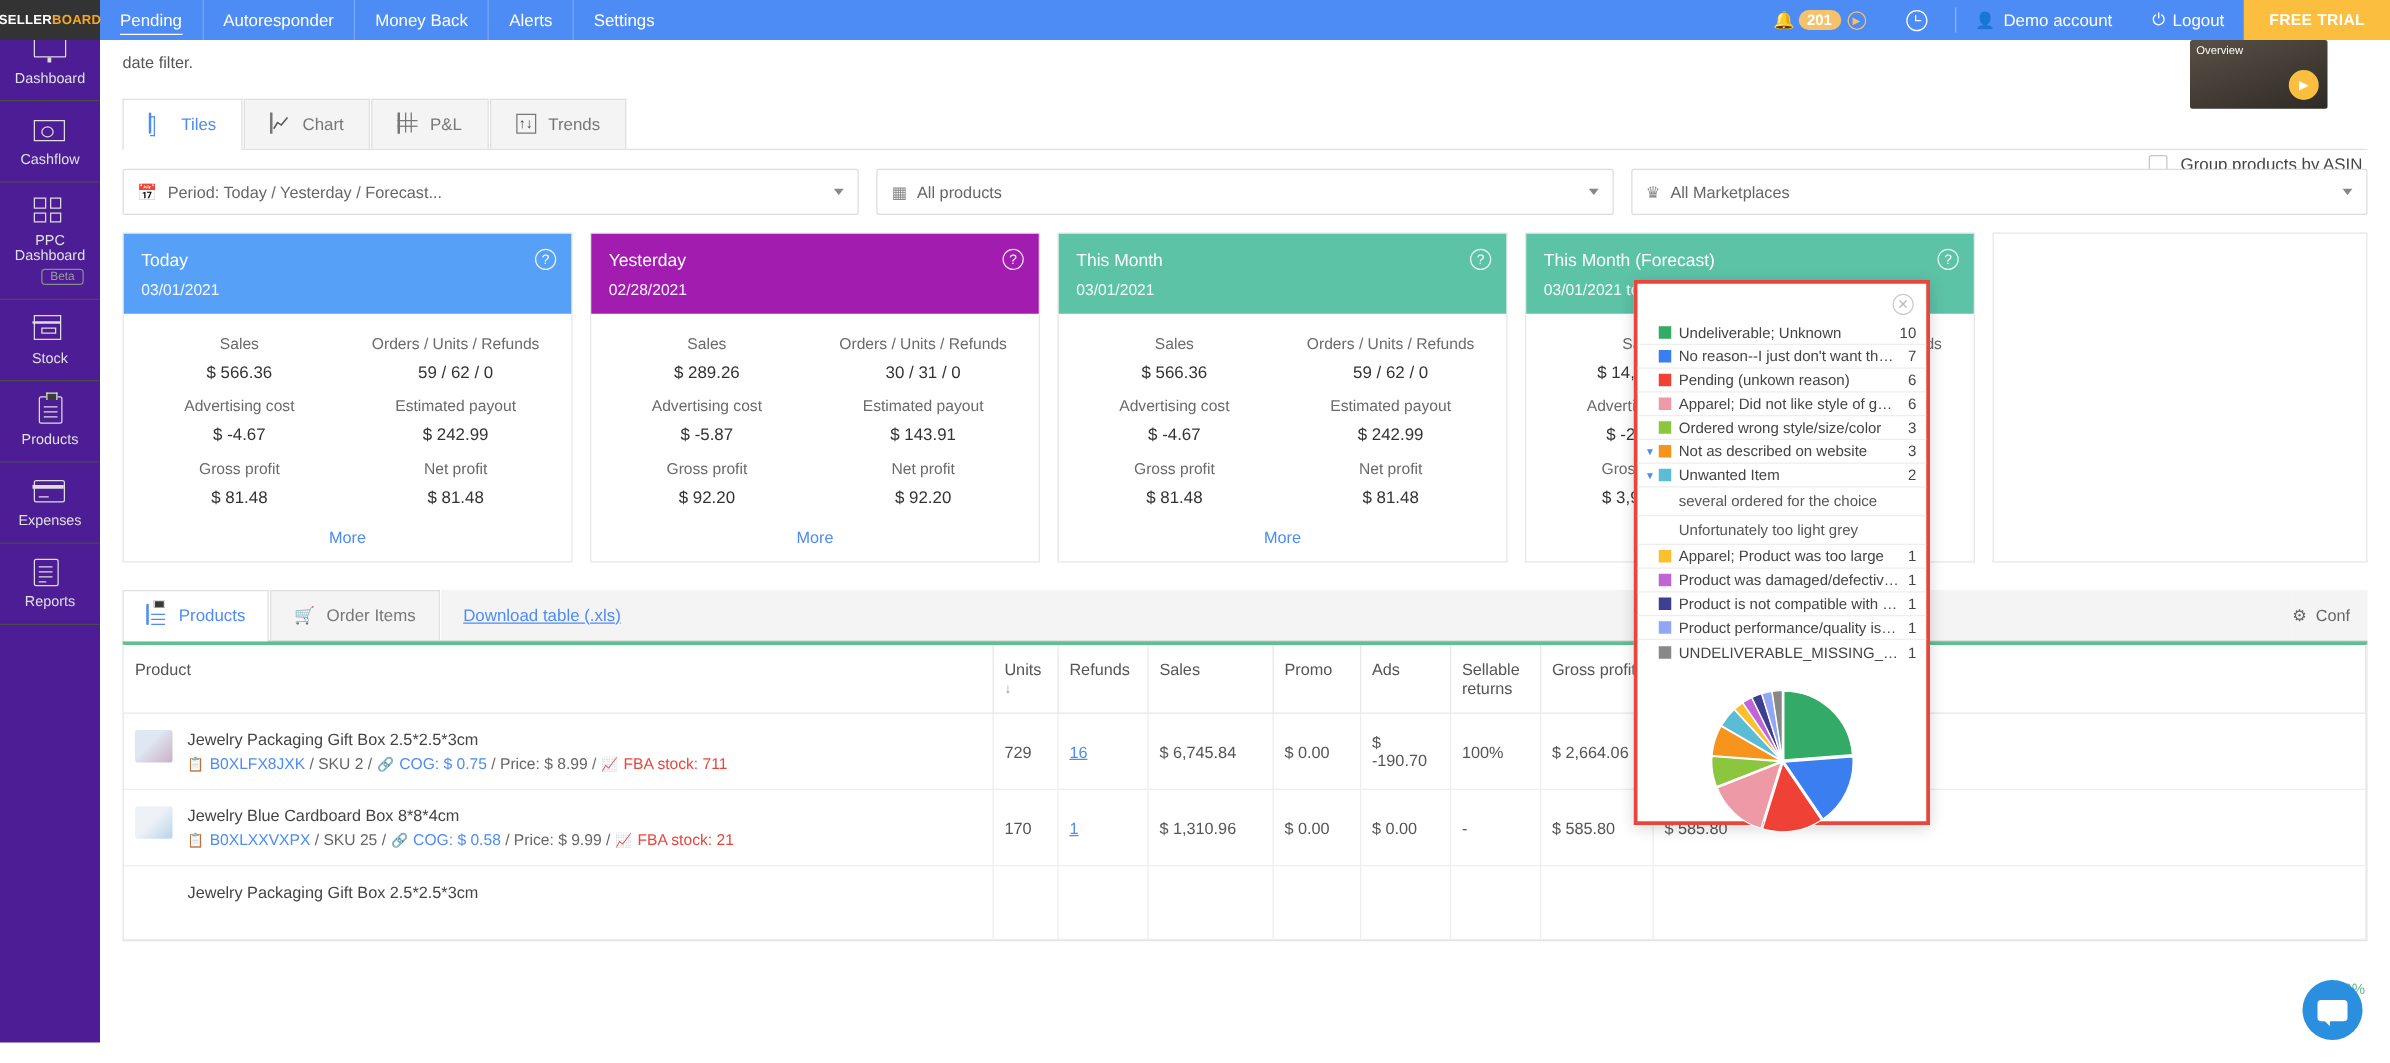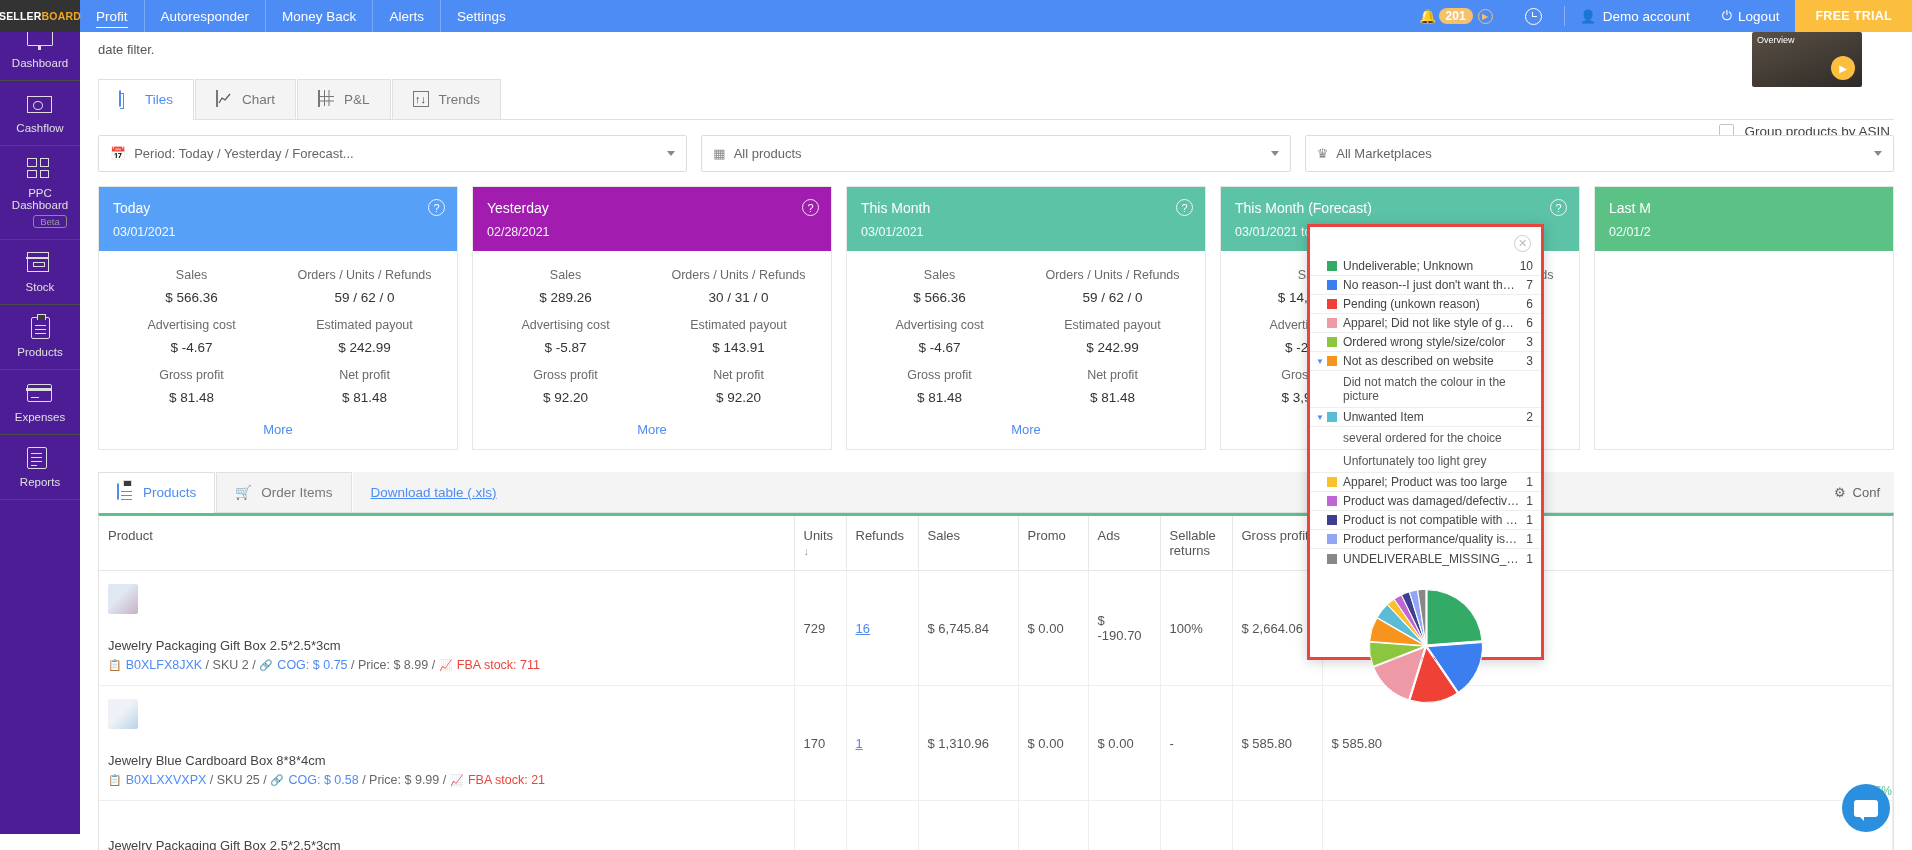--- a/index.html
+++ b/index.html
@@ -204,21 +204,21 @@
   table.ptable th {
     text-align: left; font-weight: normal; font-size: 13px; color: #555;
     padding: 12px 9px; border-right: 1px solid #e8e8e8; border-bottom: 1px solid #e8e8e8;
     vertical-align: top; background: #fff;
   }
   table.ptable td {
     font-size: 13px; color: #555; padding: 13px 9px;
     border-right: 1px solid #eee; border-bottom: 1px solid #eee; vertical-align: middle;
   }
   .th-sort { display:block; color:#999; font-size:11px; margin-top:2px; }
-  .prod-cell { display: flex; gap: 24px; align-items: flex-start; flex-direction: column; }
+  .prod-cell { display: flex; gap: 12px; align-items: flex-start; }
   .pthumb { width: 30px; height: 26px; flex: 0 0 30px; border-radius: 2px; position:relative; overflow:hidden;}
   .pname { font-size: 13px; color: #444; }
   .pmeta { font-size: 12.5px; color: #666; margin-top: 5px; display:flex; align-items:center; gap:0; flex-wrap:wrap; }
   .pmeta a { color: #4d8bf5; text-decoration: none; }
   .pmeta .cog { color: #4d8bf5; }
   .pmeta .fba { color: #e8453c; }
   .copy-ico { color:#4d8bf5; margin-right:4px; font-size:11px;}
   .link-ico { color:#6fa8f5; margin:0 4px; font-size:11px;}
   .chart-ico { color:#e8453c; margin:0 4px; font-size:11px;}
   .refund-link { color:#4d8bf5; text-decoration: underline; cursor:pointer; }
@@ -269,21 +269,21 @@
 </head>
 <body>
 
 <div class="topnav">
   <div class="brand">
     <span>SELLER</span>
       <span class="b-orange">BOARD</span>
   </div>
   <div class="nav-items">
     <div class="nav-item active">
-        <span>Profit</span>
+        <span>Pending</span>
       </div>
     <div class="nav-item">
         <span>Autoresponder</span>
       </div>
     <div class="nav-item">
         <span>Money Back</span>
       </div>
     <div class="nav-item">
         <span>Alerts</span>
       </div>
@@ -591,24 +591,20 @@
           <div class="tcell">
               <div class="tlabel">Net profit</div>
               <div class="tvalue">$ 2,411.96</div>
             </div>
         </div>
         <div class="more">More</div>
       </div>
     </div>
 
     <div class="tile" style="flex:0 0 300px">
-      <div class="tile-head" style="background:#5cc185">
-        <div class="tile-title">Last M</div>
-        <div class="tile-date">02/01/2</div>
-      </div>
       <div class="tile-body">
         <div class="trow">
             <div class="tcell">&nbsp;</div>
           </div>
       </div>
     </div>
   </div>
 
   <div class="lowertabs">
     <div class="ltab active">
@@ -772,21 +768,20 @@
       <span class="ltext">Ordered wrong style/size/color</span>
       <span class="lcount">3</span>
     </div>
 
     <div class="lrow">
       <span class="twist">▼</span>
       <span class="lswatch" style="background:#f7941e"></span>
       <span class="ltext">Not as described on website</span>
       <span class="lcount">3</span>
     </div>
-    <div class="lsub">Did not match the colour in the picture</div>
 
     <div class="lrow">
       <span class="twist">▼</span>
       <span class="lswatch" style="background:#5bbcd6"></span>
       <span class="ltext">Unwanted Item</span>
       <span class="lcount">2</span>
     </div>
     <div class="lsub">several ordered for the choice</div>
     <div class="lsub">Unfortunately too light grey</div>
 

